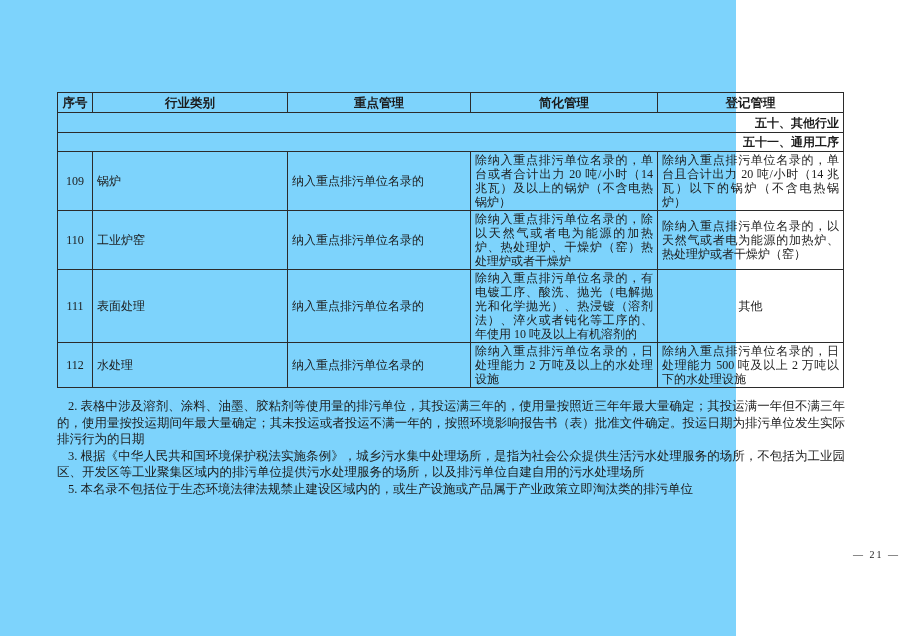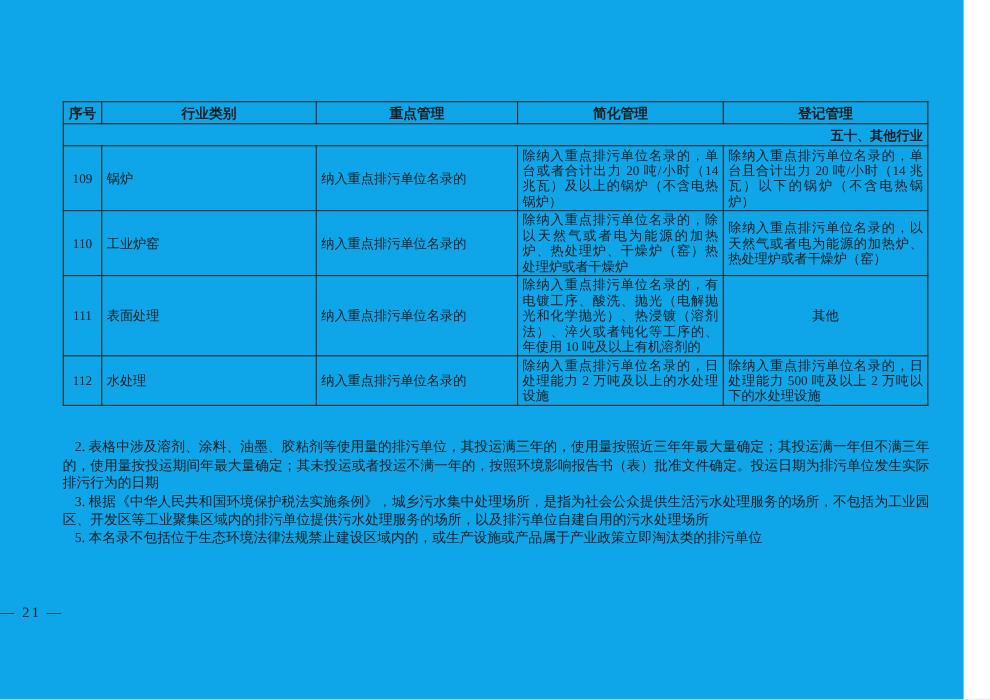--- a/index.html
+++ b/index.html
@@ -7,23 +7,23 @@
     padding: 0;
     width: 900px;
     height: 636px;
     background: #ffffff;
     font-family: "Liberation Serif", "DejaVu Serif", serif;
     color: #1c1c1c;
     overflow: hidden;
   }
   .page {
     position: relative;
-    width: 876px;
+    width: 736px;
     height: 636px;
-    background: #0ea5e9;
+    background: #7dd3fc;
   }
   table.catalog {
     position: absolute;
     left: 57px;
     top: 92px;
     width: 786px;
     border-collapse: collapse;
     table-layout: fixed;
     border: 1.5px solid #222222;
   }
@@ -80,22 +80,22 @@
     padding: 0;
   }
   .notes p.indent {
     text-indent: 11px;
   }
   .footer-pagenum {
     position: absolute;
     left: 0;
     top: 549px;
     width: 900px;
-    text-align: left;
-    font-size: 13px;
+    text-align: right;
+    font-size: 10px;
     letter-spacing: 2px;
     color: #1c1c1c;
   }
 </style>
 </head>
 <body>
 
 <div class="page">
 
   <table class="catalog">
@@ -113,20 +113,23 @@
         <th>重点管理</th>
         <th>简化管理</th>
         <th>登记管理</th>
       </tr>
 
       <tr class="section-row-1">
         <td class="section-cell" colspan="5">五十、其他行业</td>
       </tr>
 
 
+      <tr class="section-row-2">
+        <td class="section-cell" colspan="5">五十一、通用工序</td>
+      </tr>
 
       <tr class="row-109">
         <td class="num-cell">109</td>
         <td class="text-cell">锅炉</td>
         <td class="text-cell">纳入重点排污单位名录的</td>
         <td class="text-cell">除纳入重点排污单位名录的，单台或者合计出力 20 吨/小时（14 兆瓦）及以上的锅炉（不含电热锅炉）</td>
         <td class="text-cell">除纳入重点排污单位名录的，单台且合计出力 20 吨/小时（14 兆瓦）以下的锅炉（不含电热锅炉）</td>
       </tr>
 
       <tr class="row-110">

